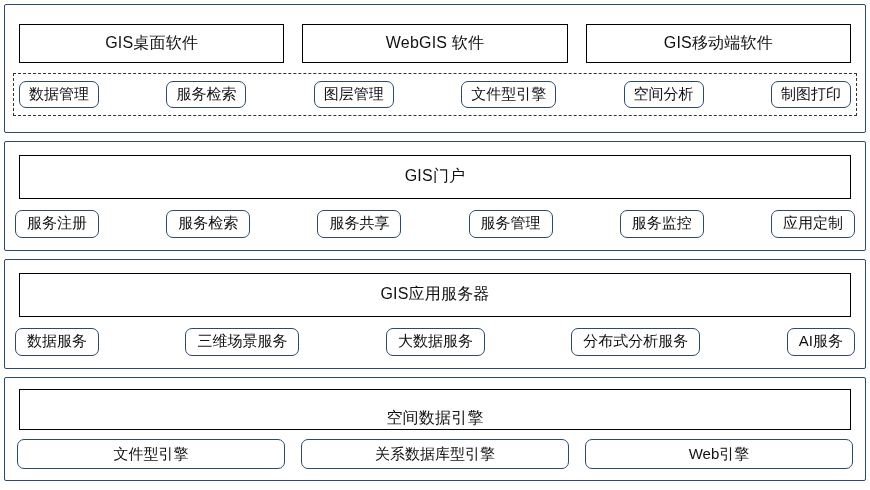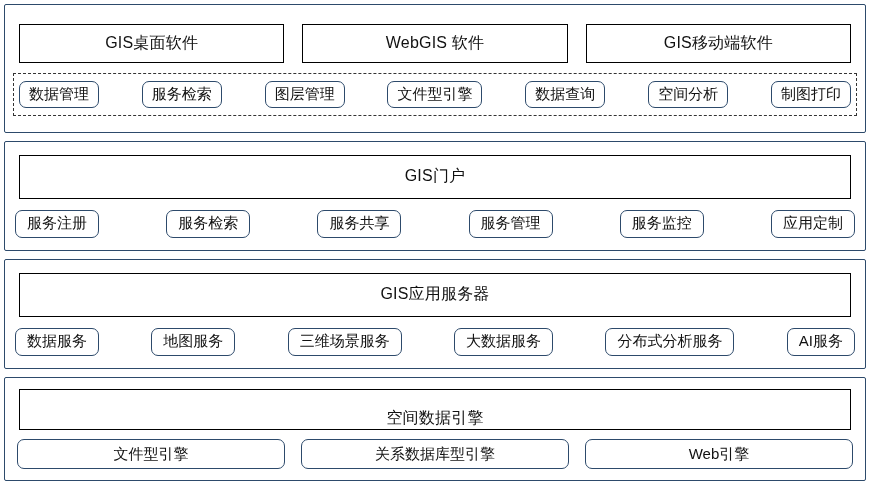--- a/index.html
+++ b/index.html
@@ -146,23 +146,20 @@
       <div class="pill">
         <span>服务检索</span>
       </div>
       <div class="pill">
         <span>图层管理</span>
       </div>
       <div class="pill">
         <span>文件型引擎</span>
       </div>
       <div class="pill">
-        <span>数据查询</span>
-      </div>
-      <div class="pill">
         <span>空间分析</span>
       </div>
       <div class="pill">
         <span>制图打印</span>
       </div>
     </div>
 
   </section>
 
   <section class="tier" id="tier-portal">
@@ -198,23 +195,20 @@
 
     <div class="header-box wide-header">
       <span>GIS应用服务器</span>
     </div>
 
     <div class="pill-row spread">
       <div class="pill">
         <span>数据服务</span>
       </div>
       <div class="pill">
-        <span>地图服务</span>
-      </div>
-      <div class="pill">
         <span>三维场景服务</span>
       </div>
       <div class="pill">
         <span>大数据服务</span>
       </div>
       <div class="pill">
         <span>分布式分析服务</span>
       </div>
       <div class="pill">
         <span>AI服务</span>

